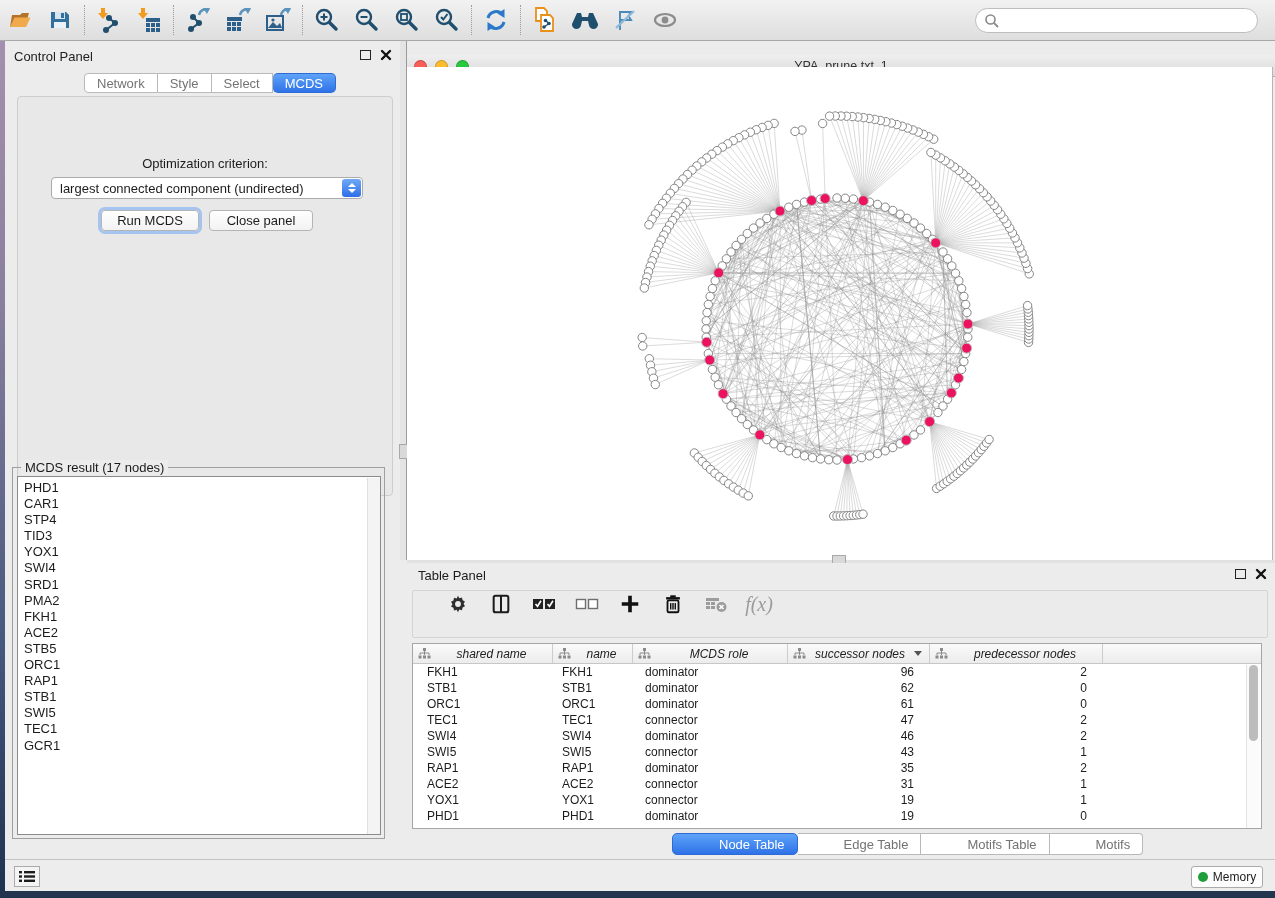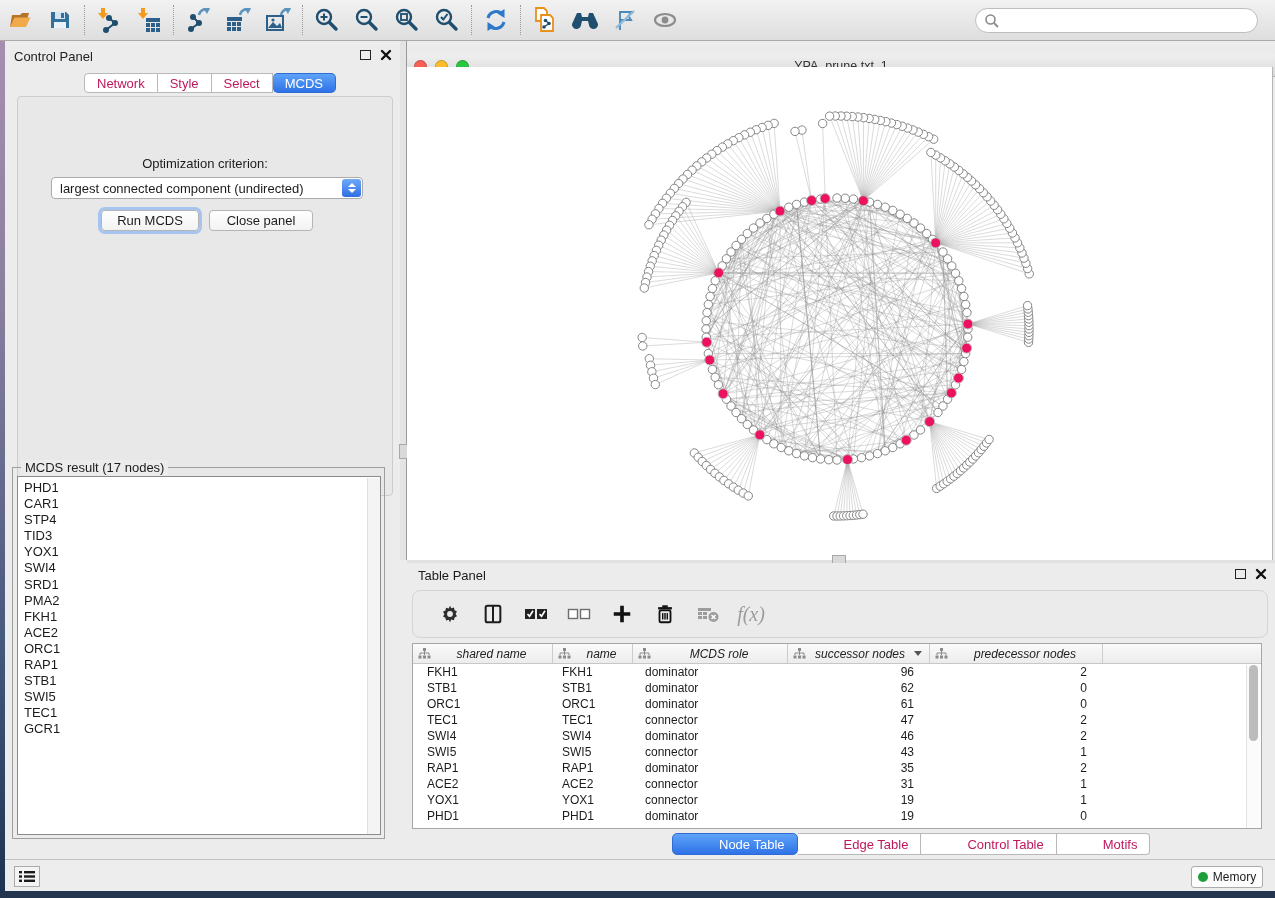--- a/index.html
+++ b/index.html
@@ -26,21 +26,21 @@
   
   #control-panel { left:5px; top:41px; width:395px; height:818px; background:#ECECEC; }
   #cp-header { position:absolute; left:0; top:4px; width:100%; height:22px; }
   #cp-title { position:absolute; left:9px; top:4px; font-size:13px; color:#222; }
   .win-btns { position:absolute; right:8px; top:4px; display:flex; gap:9px; align-items:center; }
   .float-ic { width:11px; height:10px; border:1.6px solid #222; display:inline-block; }
   
   .seg-tabs { display:flex; }
   #cp-tabs { position:absolute; left:79px; top:32px; height:20px; }
   .seg { height:20px; padding:0 12px; background:#fff; border:1px solid #b9b9b9; border-left:none;
-    font-size:13px; display:flex; align-items:center; color:#be185d; }
+    font-size:13px; display:flex; align-items:center; color:#737373; }
   .seg:first-child { border-left:1px solid #b9b9b9; border-radius:4px 0 0 4px; }
   .seg:last-child { border-radius:0 4px 4px 0; }
   .seg.active { background:linear-gradient(#5ea3f8,#2e72e8); color:#fff; border-color:#2e6bd4; border-radius:5px; }
   #cp-body { position:absolute; left:12px; top:55px; width:376px; height:400px;
     background:#E8E8E8; border:1px solid #cdcdcd; border-radius:4px; }
   #opt-label { position:absolute; left:0; top:59px; width:100%; text-align:center; font-size:13px; }
   #criterion { position:absolute; left:33px; top:80px; width:312px; height:22px; background:#fff;
     border:1px solid #ababab; border-radius:4px; font-size:13px; display:flex; align-items:center;
     padding-left:8px; }
   #criterion .stepper { position:absolute; right:1px; top:1px; width:19px; height:18px; border-radius:3px;
@@ -70,21 +70,21 @@
   #net-title { left:407px; top:45px; width:868px; height:22px;
     background:linear-gradient(#efefef,#d8d8d8); border-bottom:1px solid #ababab;margin-top:10px; }
   .light { width:13px; height:13px; border-radius:50%; display:inline-block; margin-right:8px; border:1px solid rgba(0,0,0,.2); }
   #net-title-text { position:absolute; left:0; width:100%; top:4px; text-align:center; font-size:12.5px; color:#333; }
   #net-canvas { left:407px; top:67px; width:866px; height:493px; background:#fff; border-right:1px solid #b5b5b5; }
 
   
   #table-panel { left:407px; top:563px; width:868px; height:296px; background:#ECECEC; }
   #tp-title { position:absolute; left:11px; top:5px; font-size:13px; }
   #tp-toolbar { position:absolute; left:5px; top:27px; width:856px; height:48px; background:#EBEBEB;
-    border:1px solid #d4d4d4; border-radius:8px; display:flex; align-items:center; padding-left:24px; gap:17px; }
+    border:1px solid #d4d4d4; border-radius:2px; display:flex; align-items:flex-start; padding-left:32px; gap:17px; }
   .tpt-ic { width:26px; height:26px; display:flex; align-items:center; justify-content:center; }
   #fx { font-family:"Liberation Serif", serif; font-style:italic; color:#9c9c9c; font-size:20px; }
   #node-table { position:absolute; left:5px; top:80px; width:850px; height:186px; background:#fff; border:1px solid #a6a6a6; }
   #nt-header { display:flex; height:20px; background:linear-gradient(#fafafa,#ececec); border-bottom:1px solid #c7c7c7; }
   .hcell { display:flex; align-items:center; border-right:1px solid #cccccc; font-size:12px; color:#222; position:relative;font-style:italic; }
   .hcell .hlab { flex:1; text-align:center; }
   .hcell svg { margin-left:5px; flex:none; }
   .sort-dn { width:0; height:0; border-left:4px solid transparent; border-right:4px solid transparent; border-top:5px solid #555; margin-right:7px; }
   .trow { display:flex; height:16px; font-size:12px; align-items:center; }
   .tcell { overflow:hidden; white-space:nowrap; }
@@ -299,20 +299,21 @@
           <div>PHD1</div>
           <div>CAR1</div>
           <div>STP4</div>
           <div>TID3</div>
           <div>YOX1</div>
           <div>SWI4</div>
           <div>SRD1</div>
           <div>PMA2</div>
           <div>FKH1</div>
           <div>ACE2</div>
+          <div>STB5</div>
           <div>ORC1</div>
           <div>RAP1</div>
           <div>STB1</div>
           <div>SWI5</div>
           <div>TEC1</div>
           <div>GCR1</div>
         </div>
       <div id="result-scroll"></div>
     </div>
   </div>
@@ -1259,21 +1260,21 @@
         </div>
       </div>
     <div id="nt-scroll">
         <div id="nt-thumb"></div>
       </div>
   </div>
 
   <div id="tp-tabs" class="seg-tabs">
       <span class="seg active">Node Table</span>
       <span class="seg">Edge Table</span>
-      <span class="seg">Control Table</span>
+      <span class="seg">Motifs Table</span>
       <span class="seg">Motifs</span>
     </div>
 </div>
 
 <div class="abs" id="status-bar">
   <span id="list-btn">
     <svg width="16" height="13" viewBox="0 0 16 13">
         <g fill="#1c1c1c">
           <rect x="0" y="1" width="3" height="2.4"></rect>
           <rect x="5" y="1" width="11" height="2.4"></rect>

